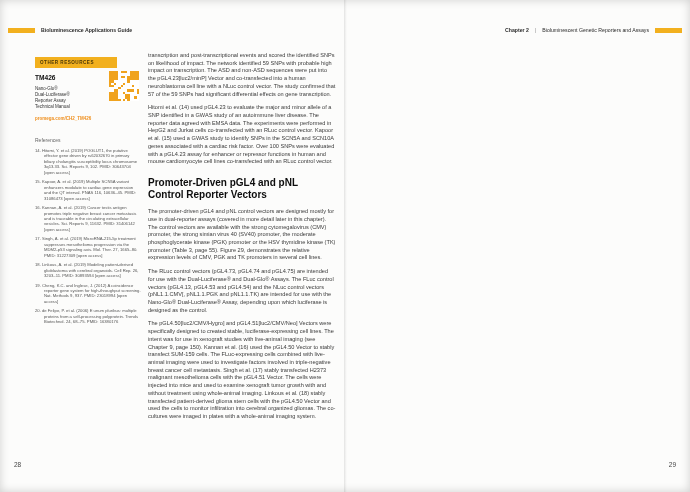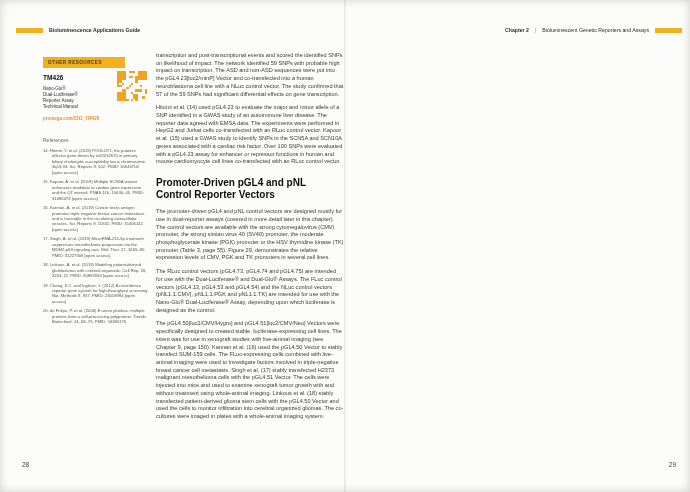--- a/index.html
+++ b/index.html
@@ -1,21 +1,21 @@
 <!DOCTYPE html>
 <html><head>
 <meta charset="utf-8">
 <style>
   html,body{margin:0;padding:0;}
   body{width:690px;height:492px;background:#dcdcdc;font-family:"Liberation Sans",sans-serif;overflow:hidden;}
   .spread{position:relative;width:690px;height:492px;background:#fcfcfb;box-shadow:inset 0 0 10px rgba(0,0,0,.18);}
   .divider{position:absolute;left:344px;top:0;width:3px;height:100%;
     background:linear-gradient(90deg,rgba(0,0,0,.10),rgba(0,0,0,.02) 70%,rgba(0,0,0,0));}
   .page{position:absolute;top:0;height:100%;}
-  .page-left{left:8px;width:345px;}
+  .page-left{left:0;width:345px;}
   .page-right{left:345px;width:345px;}
 
   
   .runhead{position:absolute;top:27px;display:flex;align-items:center;gap:6px;font-size:5.2px;color:#2c2c2c;}
   .runhead-left{left:8px;}
   .runhead-right{right:8px;}
   .gold-bar{display:inline-block;width:27px;height:5px;background:#f2b01e;}
   .runhead b{font-weight:bold;}
   .runhead .sep{color:#888;}
 

